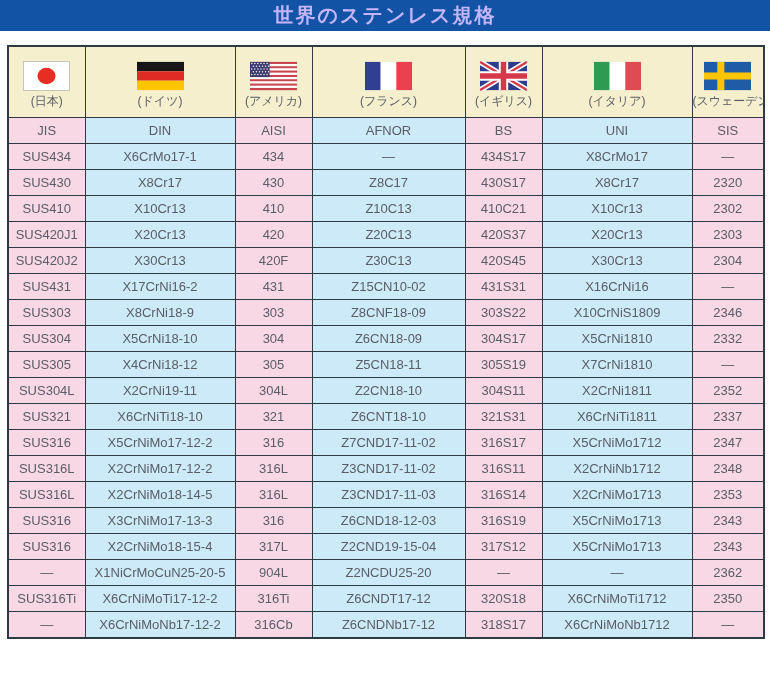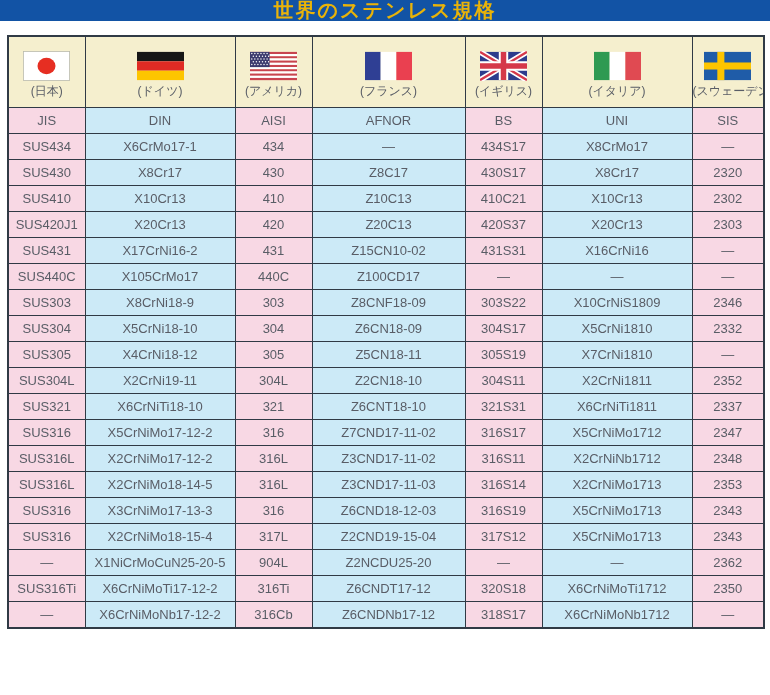--- a/index.html
+++ b/index.html
@@ -2,22 +2,22 @@
 <html style="--title-bg: #1253a5; --cream: #f5efce; --pink: #f8d8e4; --blue: #cceaf7; --border: #303a45; --text: #595d66;"><head>
 <meta charset="utf-8">
 <style>
   html,body{margin:0;padding:0;}
   body{
     width:770px;height:695px;background:#ffffff;
     font-family:"Liberation Sans","DejaVu Sans",sans-serif;
     -webkit-font-smoothing:antialiased;
   }
   .title-bar{
-    height:21px;background:var(--title-bg,#1253a5);
-    color:#eab308;display:flex;align-items:center;justify-content:center;
+    height:31px;background:var(--title-bg,#1253a5);
+    color:#c4b5fd;display:flex;align-items:center;justify-content:center;
     font-size:20px;font-weight:bold;letter-spacing:2px;
   }
   .table-wrap{margin:14px 7px 0 7px;}
   table{
     border-collapse:collapse;table-layout:fixed;width:756px;
     border:2px solid var(--border,#303a45);
     padding-left:37px;
   }
   th,td{
     border:1px solid var(--border,#303a45);
@@ -211,35 +211,35 @@
         <tr>
           <td class="c-pink">SUS420J1</td>
           <td class="c-blue">X20Cr13</td>
           <td class="c-pink">420</td>
           <td class="c-blue">Z20C13</td>
           <td class="c-pink">420S37</td>
           <td class="c-blue">X20Cr13</td>
           <td class="c-pink">2303</td>
         </tr>
         <tr>
+          <td class="c-pink">SUS420J2</td>
+          <td class="c-blue">X30Cr13</td>
+          <td class="c-pink">420F</td>
+          <td class="c-blue">Z30C13</td>
+          <td class="c-pink">420S45</td>
+          <td class="c-blue">X30Cr13</td>
+          <td class="c-pink">2304</td>
+        </tr>
+        <tr>
           <td class="c-pink">SUS431</td>
           <td class="c-blue">X17CrNi16-2</td>
           <td class="c-pink">431</td>
           <td class="c-blue">Z15CN10-02</td>
           <td class="c-pink">431S31</td>
           <td class="c-blue">X16CrNi16</td>
-          <td class="c-pink">—</td>
-        </tr>
-        <tr>
-          <td class="c-pink">SUS440C</td>
-          <td class="c-blue">X105CrMo17</td>
-          <td class="c-pink">440C</td>
-          <td class="c-blue">Z100CD17</td>
-          <td class="c-pink">—</td>
-          <td class="c-blue">—</td>
           <td class="c-pink">—</td>
         </tr>
         <tr>
           <td class="c-pink">SUS303</td>
           <td class="c-blue">X8CrNi18-9</td>
           <td class="c-pink">303</td>
           <td class="c-blue">Z8CNF18-09</td>
           <td class="c-pink">303S22</td>
           <td class="c-blue">X10CrNiS1809</td>
           <td class="c-pink">2346</td>

